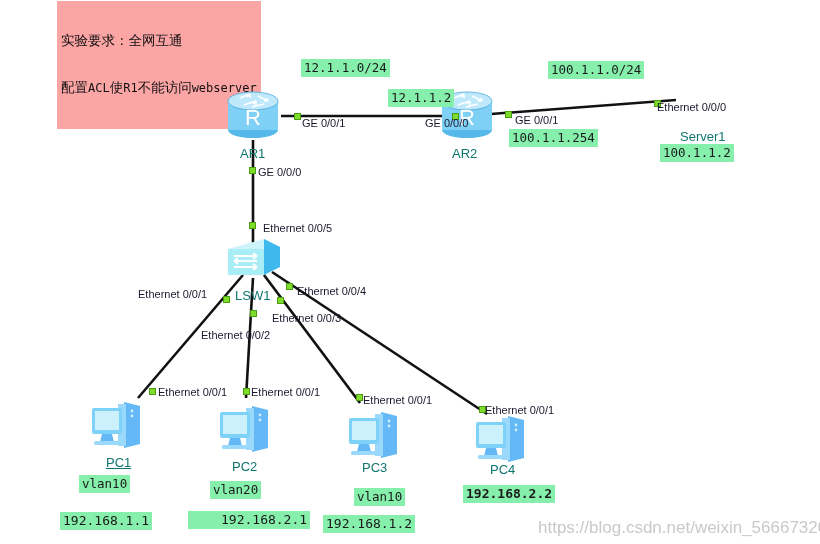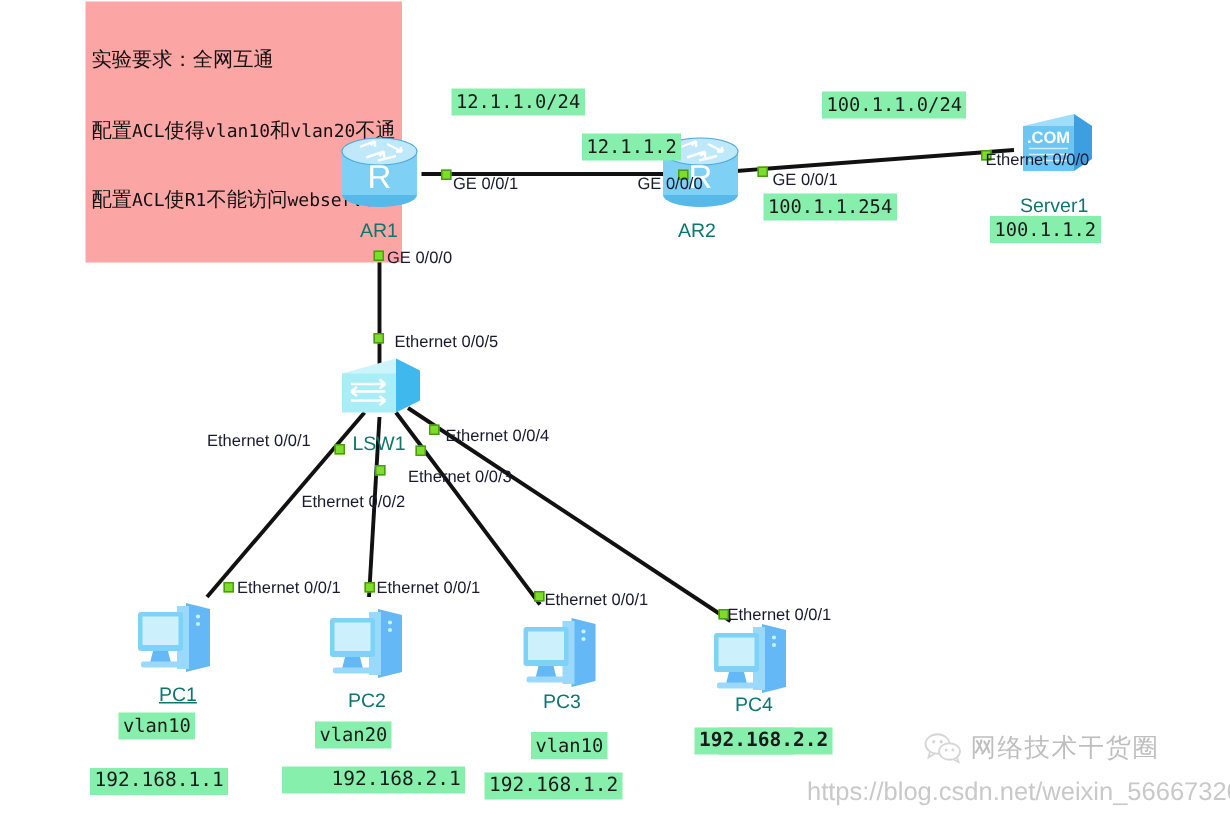--- a/index.html
+++ b/index.html
@@ -142,21 +142,20 @@
 
     <line x1="253" y1="278" x2="246" y2="398" stroke="#111" stroke-width="2.6"></line>
 
     <line x1="264" y1="275" x2="360" y2="403" stroke="#111" stroke-width="2.6"></line>
 
     <line x1="272" y1="272" x2="487" y2="414" stroke="#111" stroke-width="2.6"></line>
   </svg>
 
   <div id="req-box">
     <div class="line">实验要求：全网互通</div>
-    <div class="line"><span>配置</span><span class="mono">ACL</span><span>使得</span><span class="mono">vlan10</span><span>和</span><span class="mono">vlan20</span><span>不通</span></div>
     <div class="line"><span>配置</span><span class="mono">ACL</span><span>使</span><span class="mono">R1</span><span>不能访问</span><span class="mono">webserver</span></div>
   </div>
 
   <div class="device router" style="left:226px; top:88px;">
     <svg width="54" height="52" viewBox="0 0 54 52">
       <ellipse cx="27" cy="42" rx="25" ry="8" fill="#57b9ea"></ellipse>
       <rect x="2" y="13" width="50" height="29" fill="#7fd0f5"></rect>
       <ellipse cx="27" cy="13" rx="25" ry="9" fill="#bfe9fb"></ellipse>
       <ellipse cx="27" cy="13" rx="25" ry="9" fill="none" stroke="#4ba9dc" stroke-width="0.8"></ellipse>
       <path d="M14 10 L24 6 M24 6 L21 9 M24 6 L24 10" stroke="#fff" stroke-width="1.6" fill="none"></path>
@@ -176,33 +175,20 @@
       <ellipse cx="27" cy="13" rx="25" ry="9" fill="none" stroke="#4ba9dc" stroke-width="0.8"></ellipse>
       <path d="M14 10 L24 6 M24 6 L21 9 M24 6 L24 10" stroke="#fff" stroke-width="1.6" fill="none"></path>
       <path d="M32 8 L42 13 M42 13 L38 13 M42 13 L41 10" stroke="#fff" stroke-width="1.6" fill="none"></path>
       <path d="M18 17 L30 13 M30 13 L27 16 M30 13 L30 17" stroke="#fff" stroke-width="1.6" fill="none"></path>
       <path d="M26 19 L38 16" stroke="#fff" stroke-width="1.6" fill="none"></path>
       <text x="27" y="37" font-family="Liberation Sans, sans-serif" font-size="22" fill="#ffffff" text-anchor="middle" font-weight="400">R</text>
     </svg>
   </div>
   <div class="devlabel" style="left:452px; top:146px;">AR2</div>
 
-  <div class="device server" style="left:676px; top:72px;">
-    <svg width="56" height="50" viewBox="0 0 56 50">
-      <polygon points="6,12 40,4 52,12 18,20" fill="#9fddfa"></polygon>
-      <rect x="6" y="12" width="34" height="30" fill="#6cc6f4"></rect>
-      <polygon points="40,4 52,12 52,34 40,42" fill="#3d9fe0"></polygon>
-      <text x="23" y="23" font-family="Liberation Sans, sans-serif" font-size="11" font-weight="bold" fill="#ffffff" text-anchor="middle">.COM</text>
-      <g stroke="#cfeeff" stroke-width="1">
-        <line x1="10" y1="27" x2="36" y2="27"></line>
-        <line x1="10" y1="31" x2="36" y2="31"></line>
-        <line x1="10" y1="35" x2="36" y2="35"></line>
-      </g>
-    </svg>
-  </div>
   <div class="devlabel" style="left:680px; top:129px;">Server1</div>
 
   <div class="device switch" style="left:226px; top:237px;">
     <svg width="56" height="46" viewBox="0 0 56 46">
       <polygon points="2,12 38,2 54,10 18,20" fill="#cdf4fb"></polygon>
       <rect x="2" y="12" width="36" height="26" fill="#a9eef7"></rect>
       <polygon points="38,2 54,10 54,30 38,38" fill="#3fb8ee"></polygon>
       <g stroke="#ffffff" stroke-width="1.8" fill="none">
         <path d="M8 19 L31 19 M31 19 L27 16 M31 19 L27 22"></path>
         <path d="M31 24 L8 24 M8 24 L12 21 M8 24 L12 27"></path>
@@ -316,28 +302,15 @@
   <div class="hl" style="left:79px; top:475px;">vlan10</div>
   <div class="hl" style="left:210px; top:481px;">vlan20</div>
   <div class="hl" style="left:354px; top:488px;">vlan10</div>
   <div class="hl" style="left:479px; top:485px;">vlan20</div>
 
   <div class="hl big" style="left:60px; top:512px;">192.168.1.1</div>
   <div class="hl big" style="left:188px; top:511px;padding-left:33px;">192.168.2.1</div>
   <div class="hl big" style="left:323px; top:515px;">192.168.1.2</div>
   <div class="hl big" style="left:463px; top:485px;font-weight:bold;">192.168.2.2</div>
 
-  <div id="wm-brand">
-    <svg width="26" height="22" viewBox="0 0 26 22">
-      <ellipse cx="9" cy="8" rx="8" ry="6.5" fill="none" stroke="#b5b5b5" stroke-width="1.2"></ellipse>
-      <path d="M4 13 L3 17 L7 14.5" fill="none" stroke="#b5b5b5" stroke-width="1.2"></path>
-      <circle cx="6.5" cy="6.5" r="1.1" fill="#b5b5b5"></circle>
-      <circle cx="11.5" cy="6.5" r="1.1" fill="#b5b5b5"></circle>
-      <ellipse cx="17" cy="13" rx="7" ry="5.5" fill="#ffffff" stroke="#b5b5b5" stroke-width="1.2"></ellipse>
-      <path d="M22 17 L23 20 L19.5 18.2" fill="none" stroke="#b5b5b5" stroke-width="1.2"></path>
-      <circle cx="14.8" cy="12" r="0.95" fill="#b5b5b5"></circle>
-      <circle cx="19.2" cy="12" r="0.95" fill="#b5b5b5"></circle>
-    </svg>
-    <span class="wm-text">网络技术干货圈</span>
-  </div>
   <div id="wm-url">https://blog.csdn.net/weixin_56667320</div>
 
 </div>
 
 </body></html>

